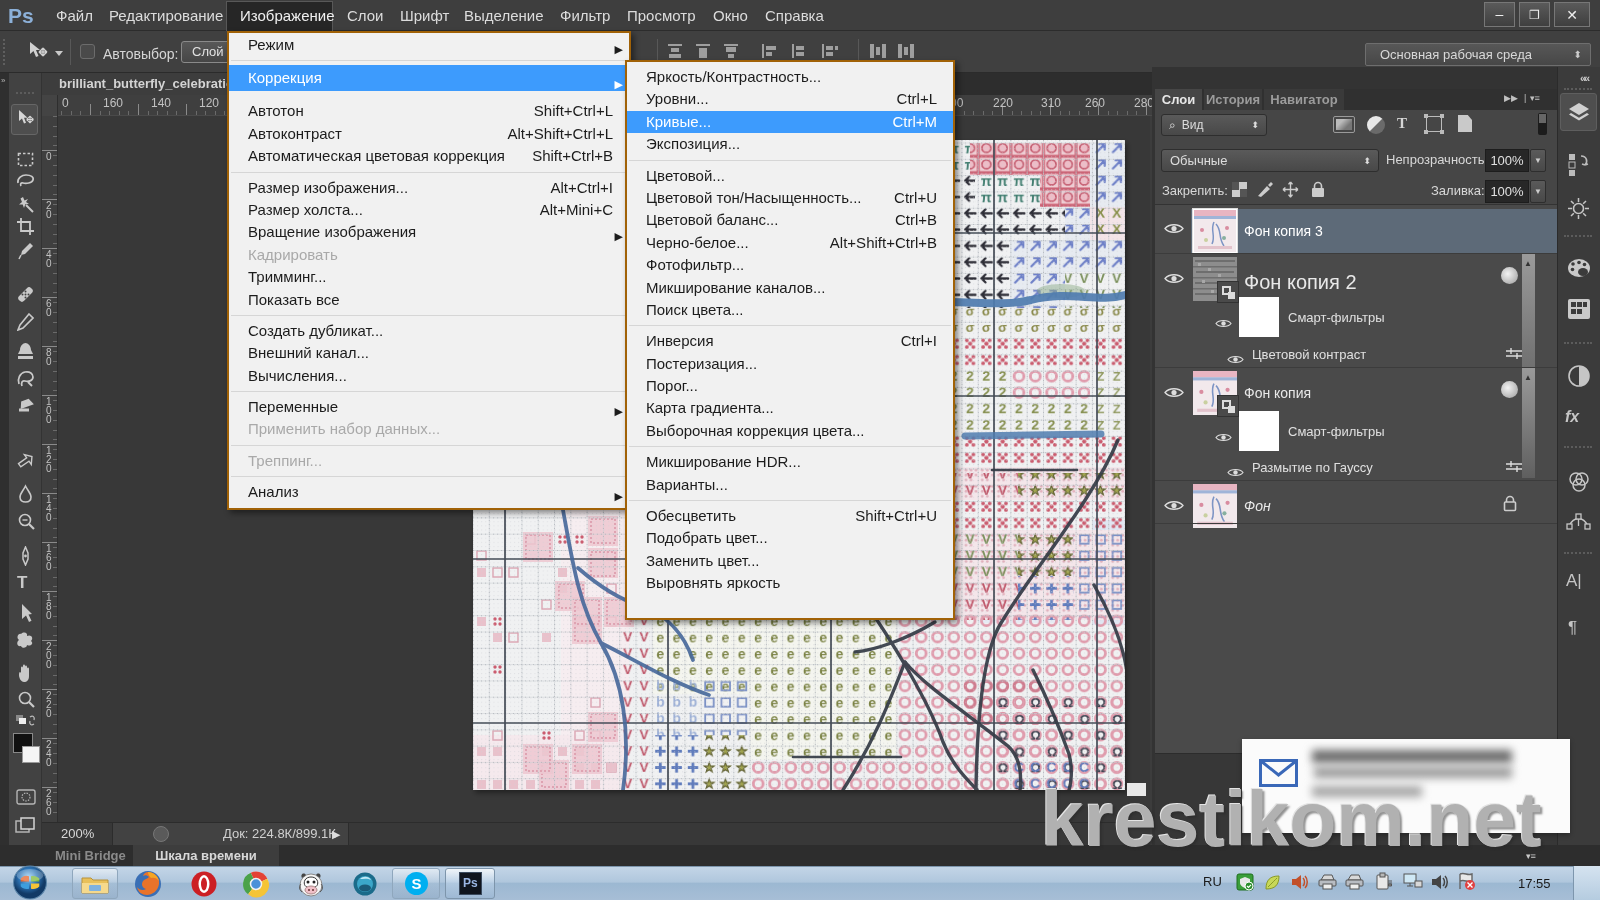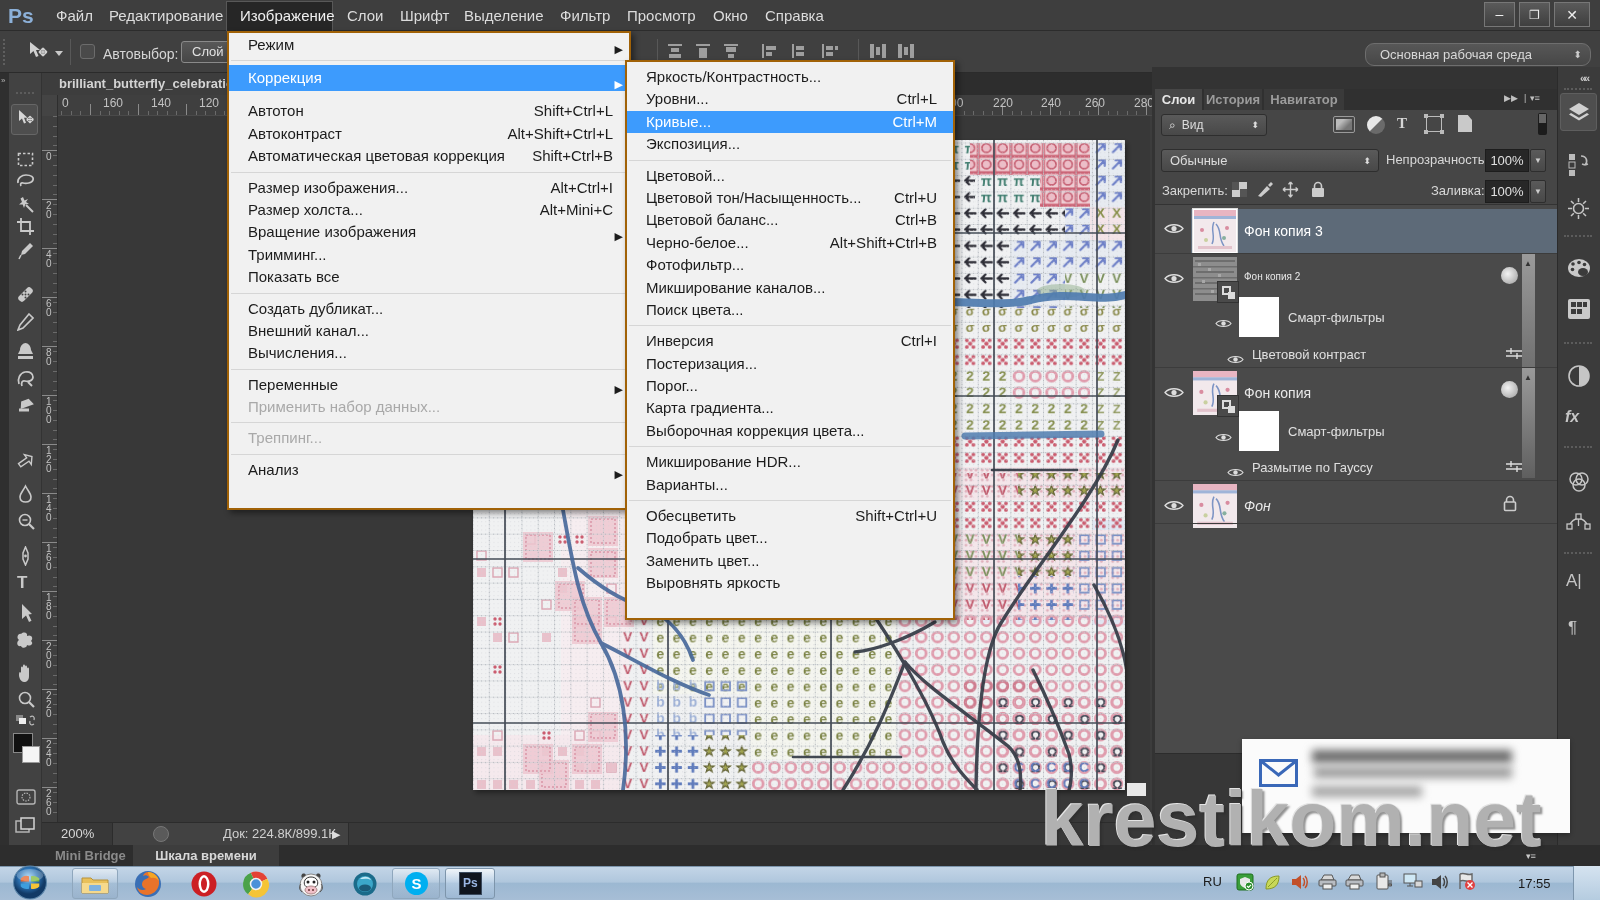--- a/index.html
+++ b/index.html
@@ -86,21 +86,21 @@
     <g fill="#9e9e9e">
         <rect x="2" y="2" width="4" height="14"></rect>
         <rect x="8" y="5" width="4" height="8"></rect>
         <rect x="14" y="2" width="4" height="14"></rect>
     <rect x="30" y="2" width="4" height="14"></rect>
         <rect x="36" y="5" width="4" height="8"></rect>
         <rect x="42" y="2" width="4" height="14"></rect>
       </g>
     </svg>
   
-  <div class="a" style="left:1365px;top:12px;width:226px;height:23px;background:linear-gradient(#575757,#474747);border:1px solid #6e6e6e;border-radius:9px;color:#d8d8d8;font-size:13px;line-height:21px;padding-left:14px">Основная рабочая среда
+  <div class="a" style="left:1365px;top:12px;width:226px;height:23px;background:linear-gradient(#575757,#474747);border:1px solid #6e6e6e;border-radius:2px;color:#d8d8d8;font-size:13px;line-height:21px;padding-left:14px">Основная рабочая среда
     <span style="position:absolute;right:8px;top:0;font-size:10px;color:#ccc">⬍</span>
   </div>
 </div>
 
 <div class="a" style="left:0;top:73px;width:9px;height:772px;background:#2f2f2f"></div>
 <div class="a" style="left:1px;top:76px;color:#b5b5b5;font-size:8px;letter-spacing:-1px">»</div>
 <div class="a" style="left:9px;top:73px;width:33px;height:772px;background:#424242;border-right:1px solid #333">
   <div class="a" style="left:7px;top:19px;width:18px;height:2px;border-top:2px dotted #5c5c5c"></div>
 </div>
 
@@ -205,21 +205,21 @@
 
 <div class="a" style="left:42px;top:95px;width:1110px;height:21px;background:#3f3f3f;border-bottom:1px solid #4a4a4a;overflow:hidden" id="hruler">
   <div class="a" style="left:0;top:16px;width:1110px;height:5px;background:repeating-linear-gradient(90deg,#6a6a6a 0 1px,transparent 1px 9.6px)"></div>
   <div class="a" style="left:0;top:9px;width:1110px;height:12px;background:repeating-linear-gradient(90deg,#8a8a8a 0 1px,transparent 1px 48px)"></div>
   <div style="position:absolute;top:1px;color:#c2c2c2;font-size:12px;left:20px">0</div>
   <div style="position:absolute;top:1px;color:#c2c2c2;font-size:12px;left:61px">160</div>
   <div style="position:absolute;top:1px;color:#c2c2c2;font-size:12px;left:109px">140</div>
   <div style="position:absolute;top:1px;color:#c2c2c2;font-size:12px;left:157px">120</div>
   <div style="position:absolute;top:1px;color:#c2c2c2;font-size:12px;left:908px">00</div>
   <div style="position:absolute;top:1px;color:#c2c2c2;font-size:12px;left:951px">220</div>
-  <div style="position:absolute;top:1px;color:#c2c2c2;font-size:12px;left:999px">240</div>
+  <div style="position:absolute;top:1px;color:#c2c2c2;font-size:12px;left:999px">310</div>
   <div style="position:absolute;top:1px;color:#c2c2c2;font-size:12px;left:1043px">260</div>
   <div style="position:absolute;top:1px;color:#c2c2c2;font-size:12px;left:1092px">280</div>
 </div>
 
 <div class="a" style="left:42px;top:95px;width:16px;height:21px;background:#444;border-right:1px solid #2e2e2e"></div>
 
 <div class="a" style="left:42px;top:116px;width:16px;height:706px;background:#3f3f3f;border-right:1px solid #2e2e2e;overflow:hidden" id="vruler">
   <div class="a" style="left:11px;top:0;width:5px;height:706px;background:repeating-linear-gradient(#6a6a6a 0 1px,transparent 1px 9.8px)"></div>
   <div class="a" style="left:0;top:34px;width:16px;height:672px;background:repeating-linear-gradient(#8a8a8a 0 1px,transparent 1px 49px)"></div>
   <div class="a" style="left:4px;top:36px;color:#c2c2c2;font-size:10px;line-height:9px">0</div>
@@ -793,21 +793,21 @@
             <rect x="25" y="17" width="3" height="3"></rect>
             <rect x="9" y="23" width="3" height="3"></rect>
             <rect x="31" y="28" width="3" height="3"></rect>
             <rect x="18" y="33" width="3" height="3"></rect>
           </g>
         </svg></div>
     <div class="a" style="left:62px;top:76px;width:22px;height:22px;background:#4a4a4a;border:1px solid #333">
         <div style="position:absolute;left:4px;top:4px;width:9px;height:9px;border:2px solid #ddd"></div>
         <div style="position:absolute;left:10px;top:10px;width:7px;height:7px;background:#ddd"></div>
       </div>
-    <div class="a" style="left:89px;top:66px;color:#e8e8e8;font-size:10px">Фон копия 2</div>
+    <div class="a" style="left:89px;top:66px;color:#e8e8e8;font-size:20px">Фон копия 2</div>
     <div class="a" style="left:346px;top:62px;width:17px;height:17px;border-radius:50%;background:radial-gradient(circle at 40% 40%,#f2f2f2,#9a9a9a)"></div>
 
     <div class="a" style="left:367px;top:49px;width:13px;height:160px;background:linear-gradient(#9a9a9a,#5f5f5f)"></div>
     <div class="a" style="left:369px;top:54px;color:#333;font-size:8px">▲</div>
 
     <div class="a" style="left:60px;top:110px"><svg width="17" height="11" viewBox="0 0 17 11">
           <path d="M1 5.5 C4 1.5 13 1.5 16 5.5 C13 9.5 4 9.5 1 5.5 Z" fill="none" stroke="#ddd" stroke-width="1.2"></path>
           <circle cx="8.5" cy="5.5" r="2.2" fill="#ddd"></circle>
         </svg></div>
     <div class="a" style="left:84px;top:92px;width:40px;height:40px;background:#fff"></div>
@@ -1103,20 +1103,21 @@
   <div class="msep"></div>
   <div class="mi hl" style="height:26px;line-height:26px">Коррекция<span class="ar" style="top:6px">▶</span></div>
   <div style="height:9px"></div>
   <div class="mi">Автотон<span class="sc">Shift+Ctrl+L</span></div>
   <div class="mi">Автоконтраст<span class="sc">Alt+Shift+Ctrl+L</span></div>
   <div class="mi">Автоматическая цветовая коррекция<span class="sc">Shift+Ctrl+B</span></div>
   <div class="msep"></div>
   <div class="mi">Размер изображения...<span class="sc">Alt+Ctrl+I</span></div>
   <div class="mi">Размер холста...<span class="sc">Alt+Mini+C</span></div>
   <div class="mi">Вращение изображения<span class="ar">▶</span></div>
+  <div class="mi dis">Кадрировать</div>
   <div class="mi">Тримминг...</div>
   <div class="mi">Показать все</div>
   <div class="msep"></div>
   <div class="mi">Создать дубликат...</div>
   <div class="mi">Внешний канал...</div>
   <div class="mi">Вычисления...</div>
   <div class="msep"></div>
   <div class="mi">Переменные<span class="ar">▶</span></div>
   <div class="mi dis">Применить набор данных...</div>
   <div class="msep"></div>

